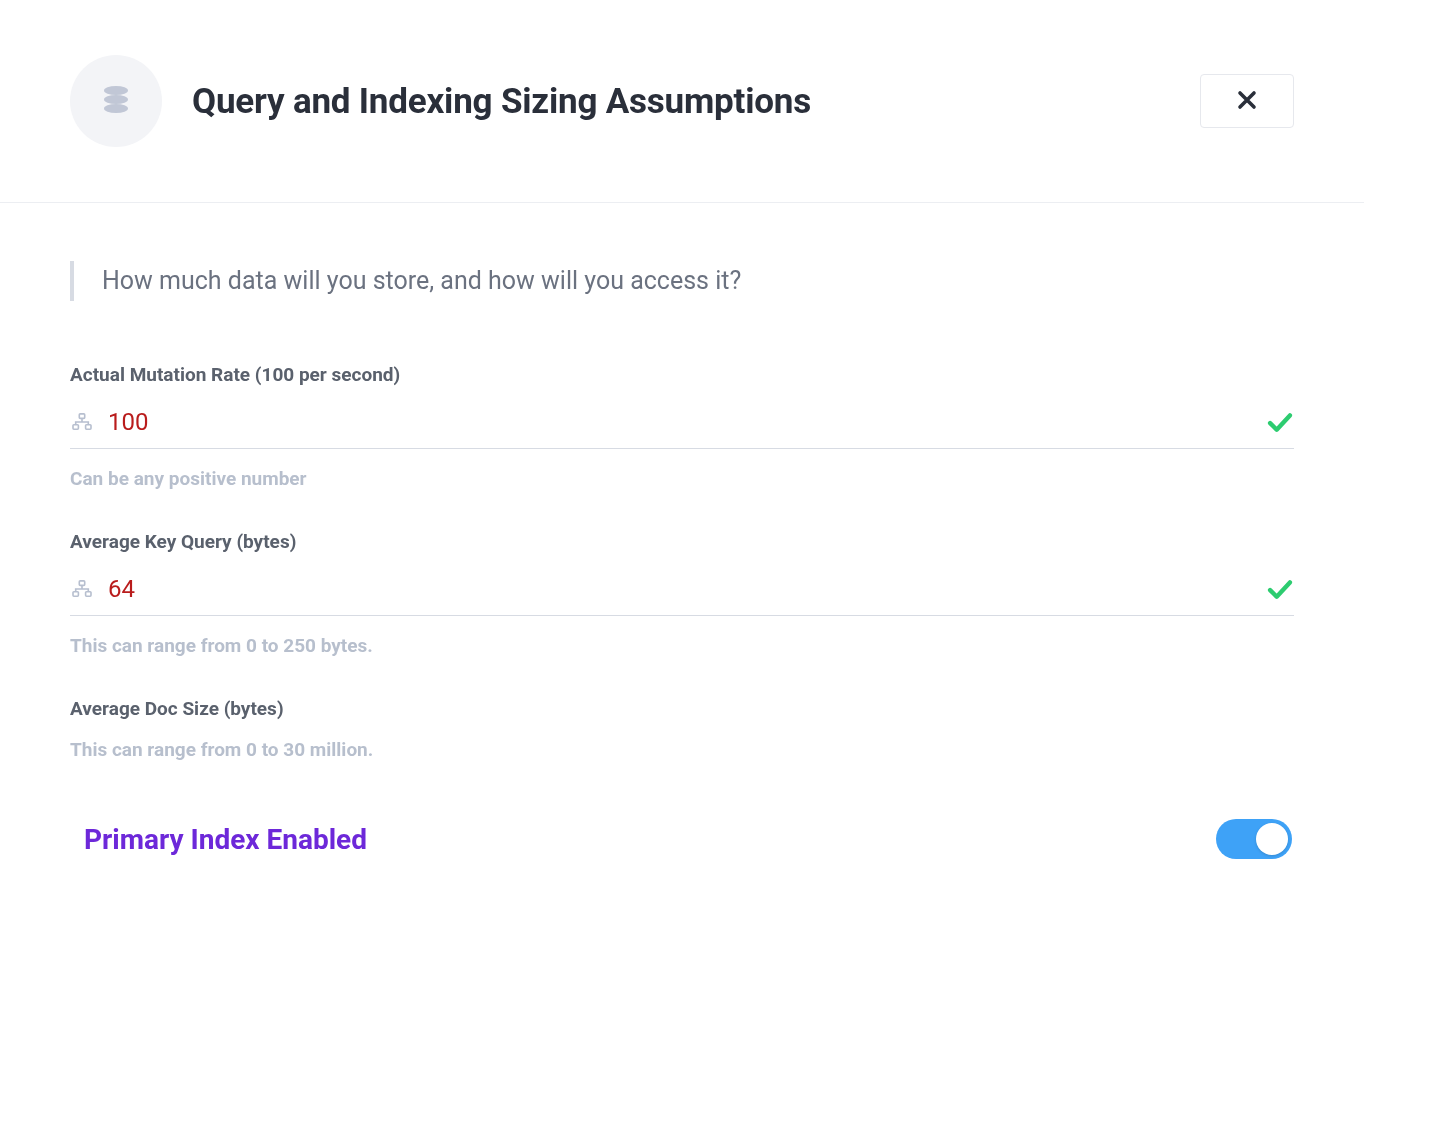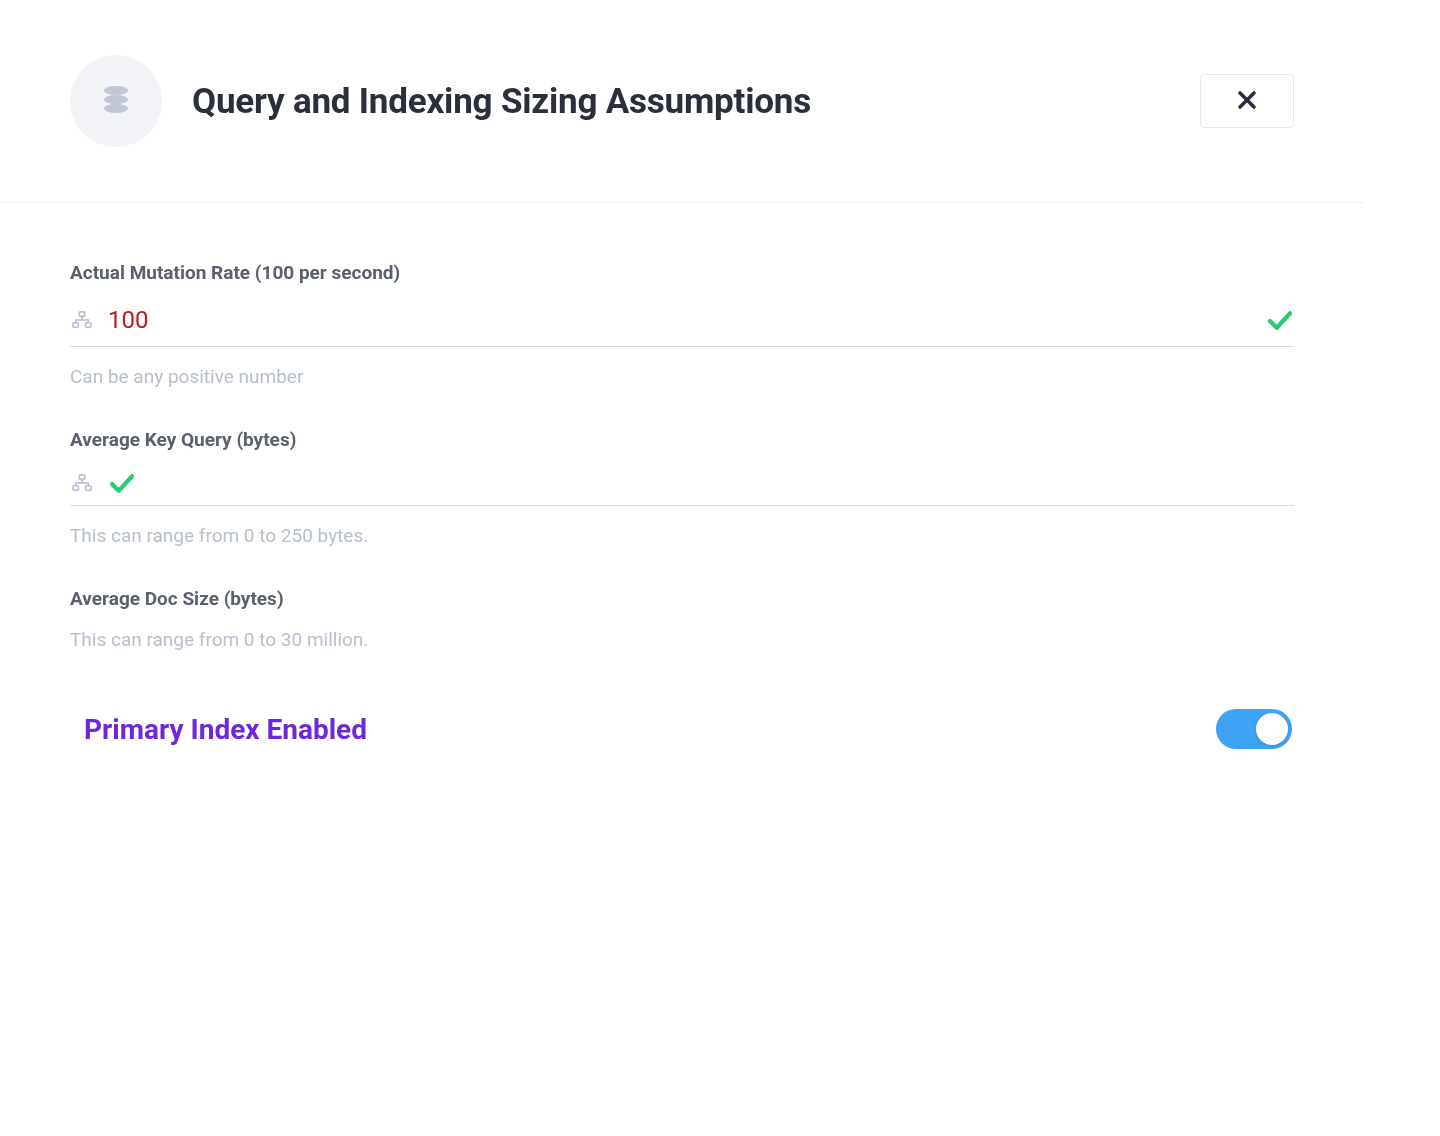--- a/index.html
+++ b/index.html
@@ -126,21 +126,21 @@
     flex-shrink: 0;
   }
   .valid-icon svg {
     width: 28px;
     height: 22px;
   }
   .field-hint {
     font-size: 19px;
     color: #b7bfcd;
     margin-top: 18px;
-    font-weight: 400;
+    font-weight: 700;
   }
   .toggle-row {
     display: flex;
     align-items: center;
     justify-content: space-between;
     padding: 18px 2px 18px 14px;
     margin-top: 28px;
   }
   .toggle-label {
     font-size: 28px;
@@ -187,20 +187,23 @@
       <span>
         <svg width="20" height="20" viewBox="0 0 20 20">
           <path d="M3 3 L17 17 M17 3 L3 17" stroke="#2a2f3a" stroke-width="3.6" stroke-linecap="round"></path>
         </svg>
       </span>
     </button>
   </div>
 
   <div class="modal-body">
 
+    <div class="intro-block">
+      <p class="intro-text">How much data will you store, and how will you access it?</p>
+    </div>
 
     <div class="field">
       <label class="field-label">Actual Mutation Rate (100 per second)</label>
       <div class="input-row">
         <span class="input-icon">
           <svg viewBox="0 0 24 20">
             <rect x="9" y="1" width="6" height="5" rx="1" fill="none" stroke="#b7bfcf" stroke-width="1.8"></rect>
             <rect x="2" y="13" width="6" height="5" rx="1" fill="none" stroke="#b7bfcf" stroke-width="1.8"></rect>
             <rect x="16" y="13" width="6" height="5" rx="1" fill="none" stroke="#b7bfcf" stroke-width="1.8"></rect>
             <path d="M12 6 V9 M5 13 V10 H19 V13 M12 9 V10" fill="none" stroke="#b7bfcf" stroke-width="1.8"></path>
@@ -220,20 +223,21 @@
       <label class="field-label">Average Key Query (bytes)</label>
       <div class="input-row">
         <span class="input-icon">
           <svg viewBox="0 0 24 20">
             <rect x="9" y="1" width="6" height="5" rx="1" fill="none" stroke="#b7bfcf" stroke-width="1.8"></rect>
             <rect x="2" y="13" width="6" height="5" rx="1" fill="none" stroke="#b7bfcf" stroke-width="1.8"></rect>
             <rect x="16" y="13" width="6" height="5" rx="1" fill="none" stroke="#b7bfcf" stroke-width="1.8"></rect>
             <path d="M12 6 V9 M5 13 V10 H19 V13 M12 9 V10" fill="none" stroke="#b7bfcf" stroke-width="1.8"></path>
           </svg>
         </span>
+        <input class="input-value" type="text" value="64" style="">
         <span class="valid-icon">
           <svg viewBox="0 0 24 20">
             <path d="M3 11 L9 17 L21 4" fill="none" stroke="#2dcc70" stroke-width="4" stroke-linecap="round" stroke-linejoin="round"></path>
           </svg>
         </span>
       </div>
       <div class="field-hint">This can range from 0 to 250 bytes.</div>
     </div>
 
     <div class="field">

